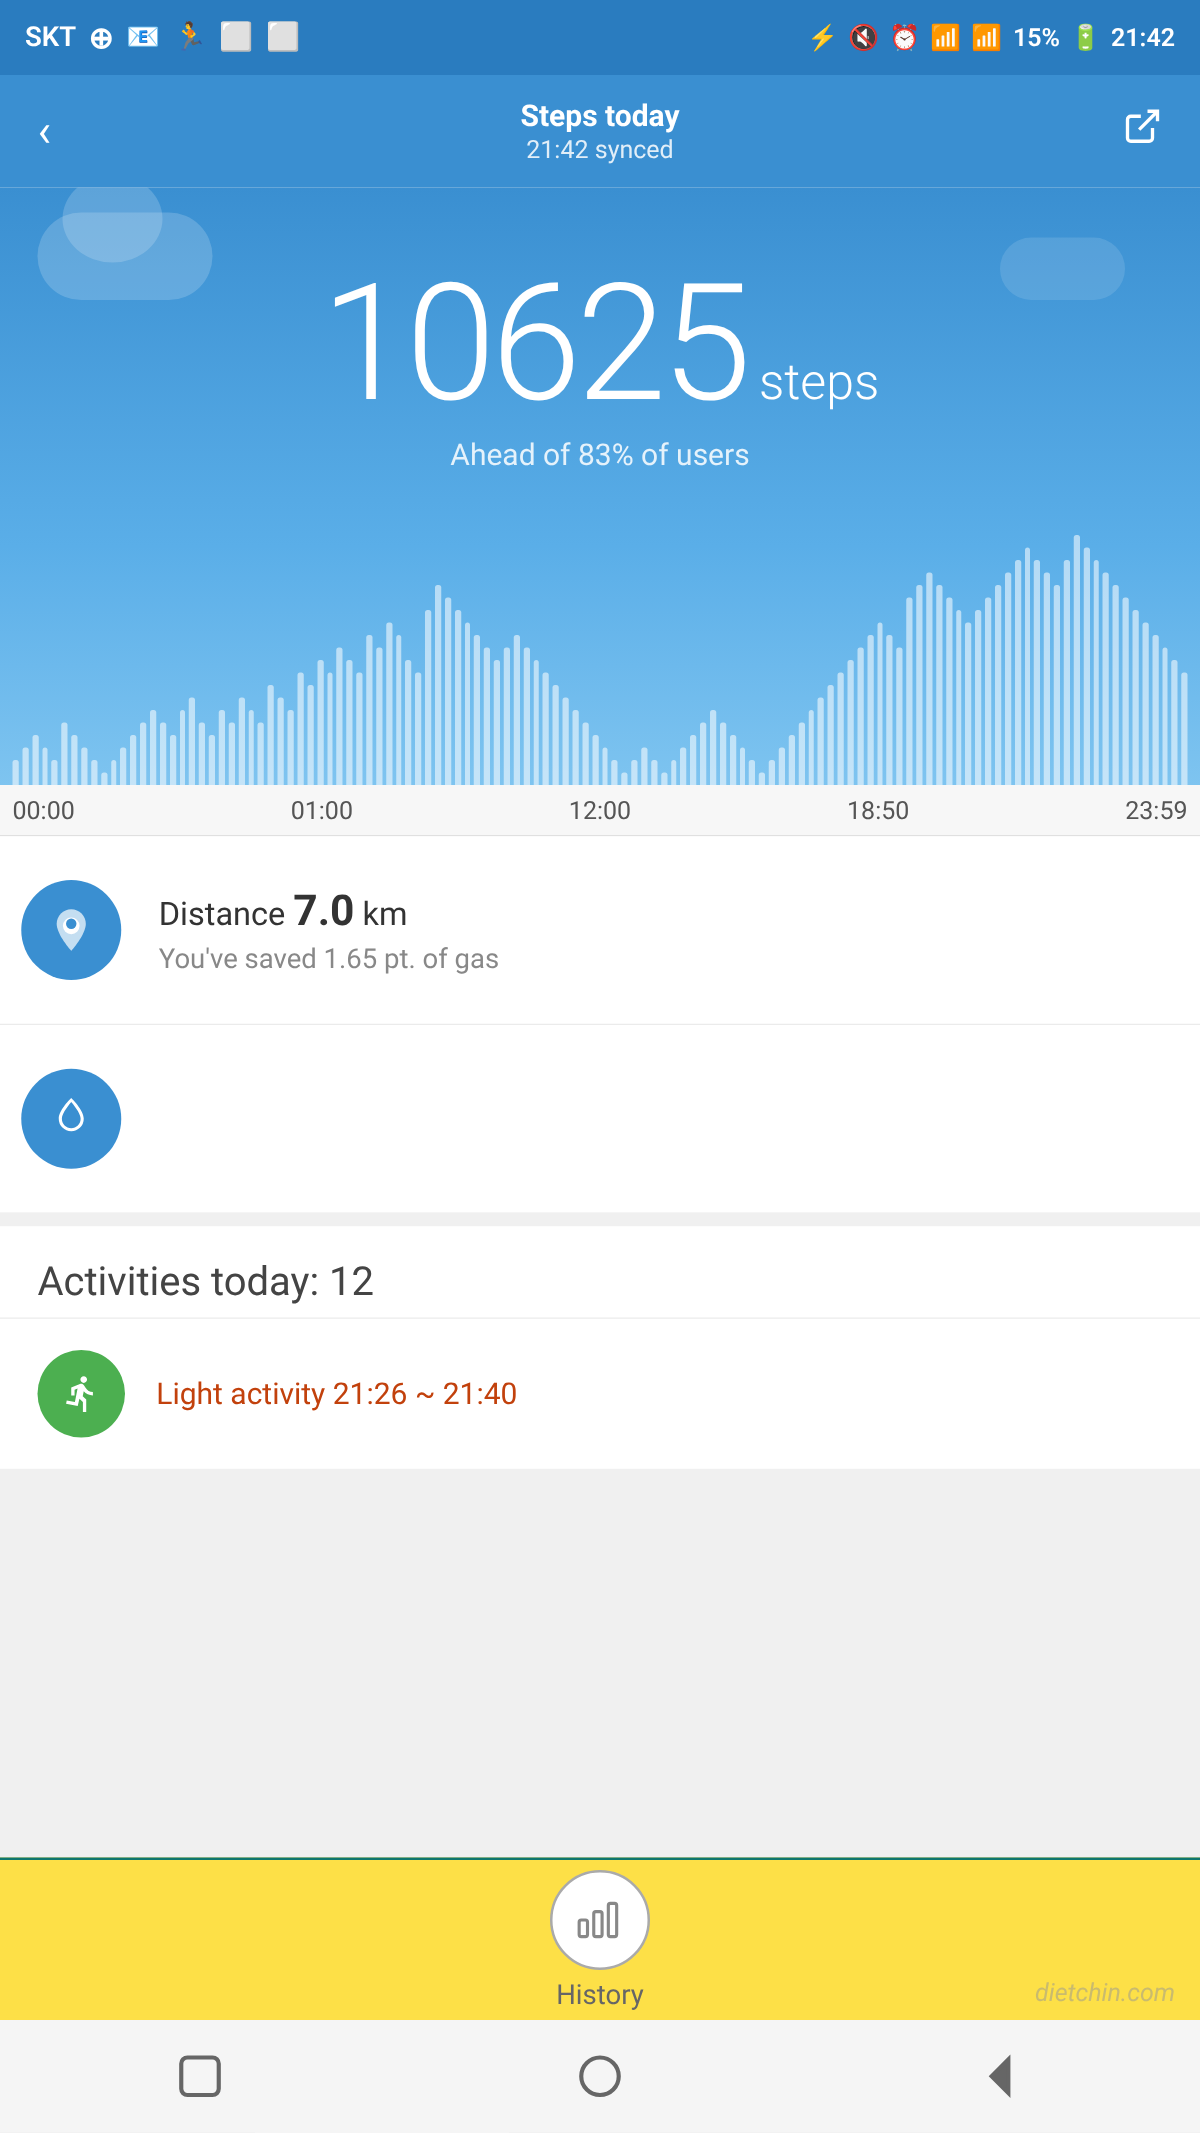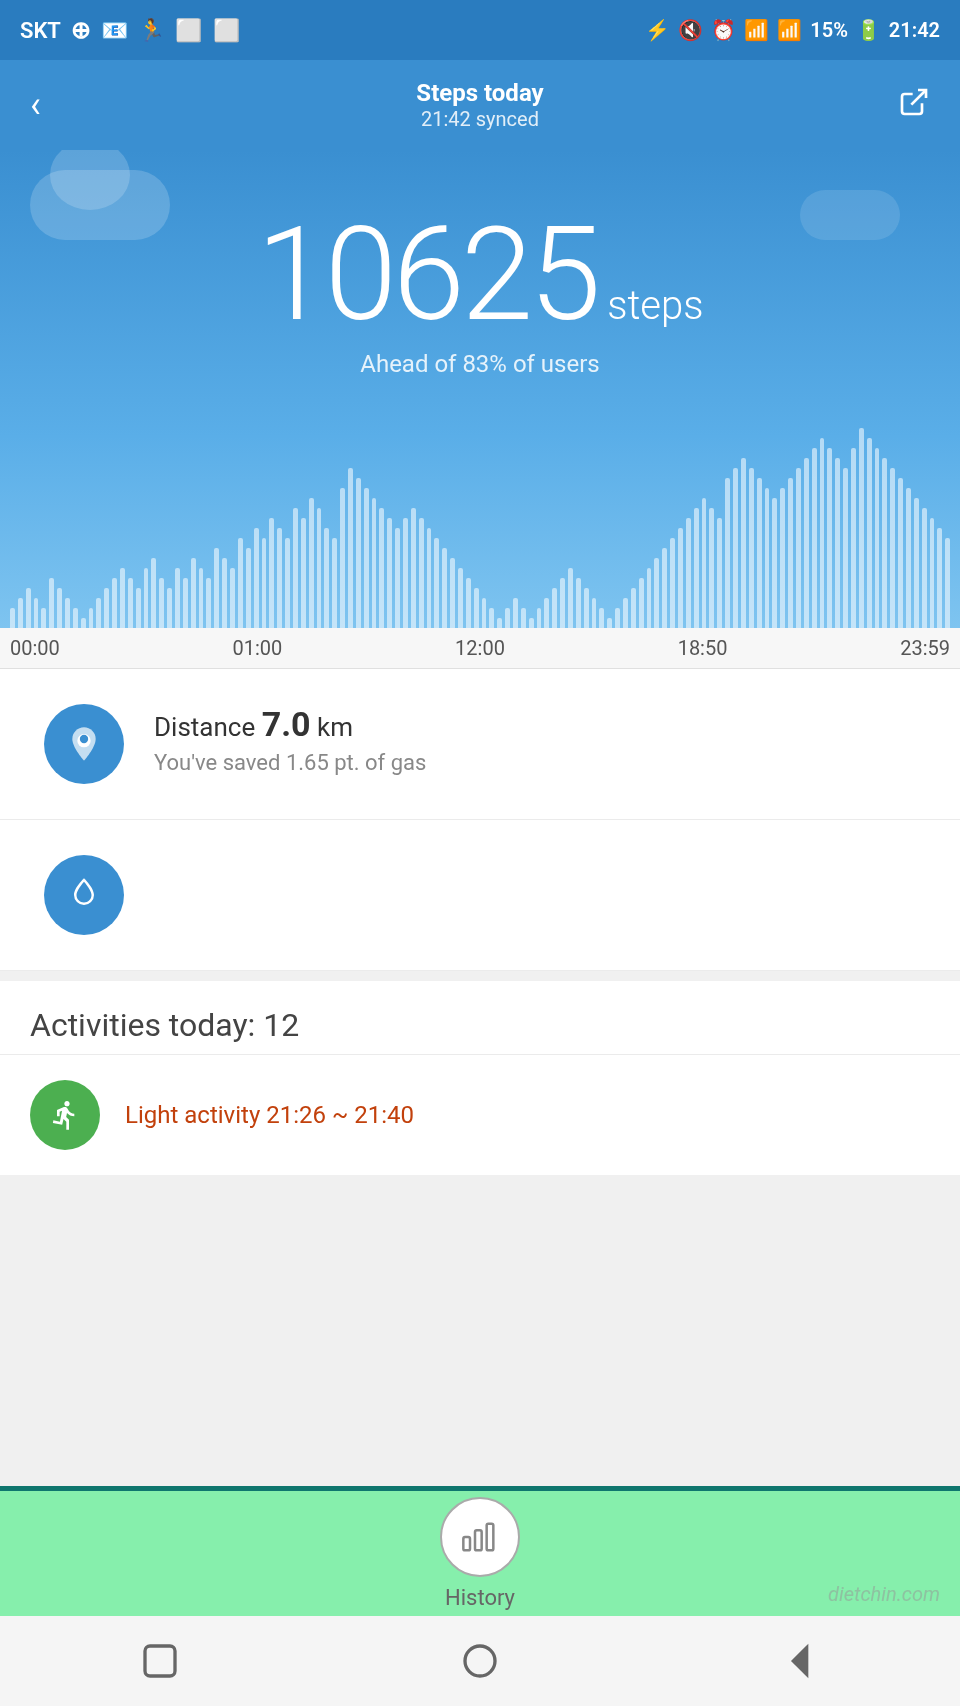--- a/index.html
+++ b/index.html
@@ -162,21 +162,22 @@
       border-bottom: 1px solid #e0e0e0;
     }
 
     
     .stats-section {
       background: white;
       padding: 0;
     }
     .stat-row {
       display: flex;
-      padding: 35px 44px;
+      align-items: center;
+      padding: 35px 17px;
       border-bottom: 1px solid #ebebeb;
     }
     .stat-icon {
       width: 80px;
       height: 80px;
       border-radius: 50%;
       background: #3a8fd1;
       display: flex;
       align-items: center;
       justify-content: center;
@@ -520,21 +521,21 @@
     <div class="activity-row">
       <div class="activity-icon">
         <svg viewBox="0 0 24 24" fill="white">
           <path d="M13.49 5.48c1.1 0 2-.9 2-2s-.9-2-2-2-2 .9-2 2 .9 2 2 2zm-3.6 13.9l1-4.4 2.1 2v6h2v-7.5l-2.1-2 .6-3c1.3 1.5 3.3 2.5 5.5 2.5v-2c-1.9 0-3.5-1-4.3-2.4l-1-1.6c-.4-.6-1-1-1.7-1-.3 0-.5.1-.8.1l-5.2 2.2v4.7h2v-3.4l1.8-.7-1.6 8.1-4.9-1-.4 2 7 1.4z"></path>
         </svg>
       </div>
       <div class="activity-text">Light activity 21:26 ~ 21:40</div>
     </div>
   </div>
 
-  <div style="position:absolute; bottom:90px; left:0; width:100%; height:130px; background:#86efac; border-top:5px solid #0f766e; display:flex; align-items:center; justify-content:center;">
+  <div style="position:absolute; bottom:90px; left:0; width:100%; height:130px; background:#fde047; border-top:2px solid #0f766e; display:flex; align-items:center; justify-content:center;">
     <div class="history-btn">
       <div class="history-circle">
         <svg width="40" height="40" viewBox="0 0 24 24" fill="none" stroke="#888" stroke-width="1.5">
           <rect x="2" y="12" width="4" height="8" rx="1"></rect>
           <rect x="9" y="8" width="4" height="12" rx="1"></rect>
           <rect x="16" y="4" width="4" height="16" rx="1"></rect>
         </svg>
       </div>
       <span class="history-label">History</span>
     </div>

